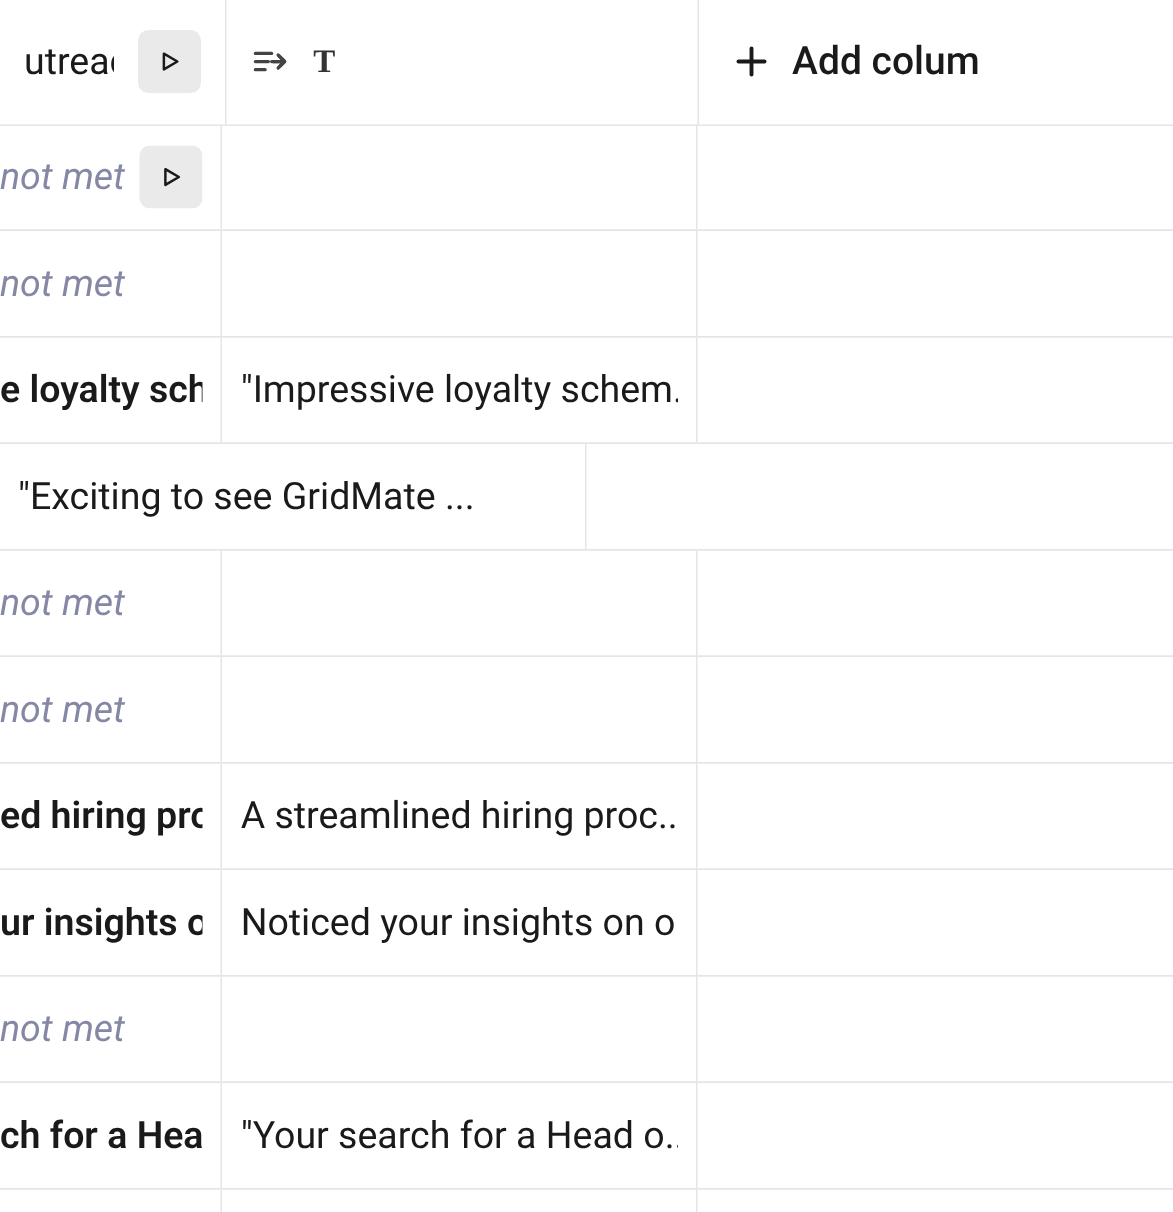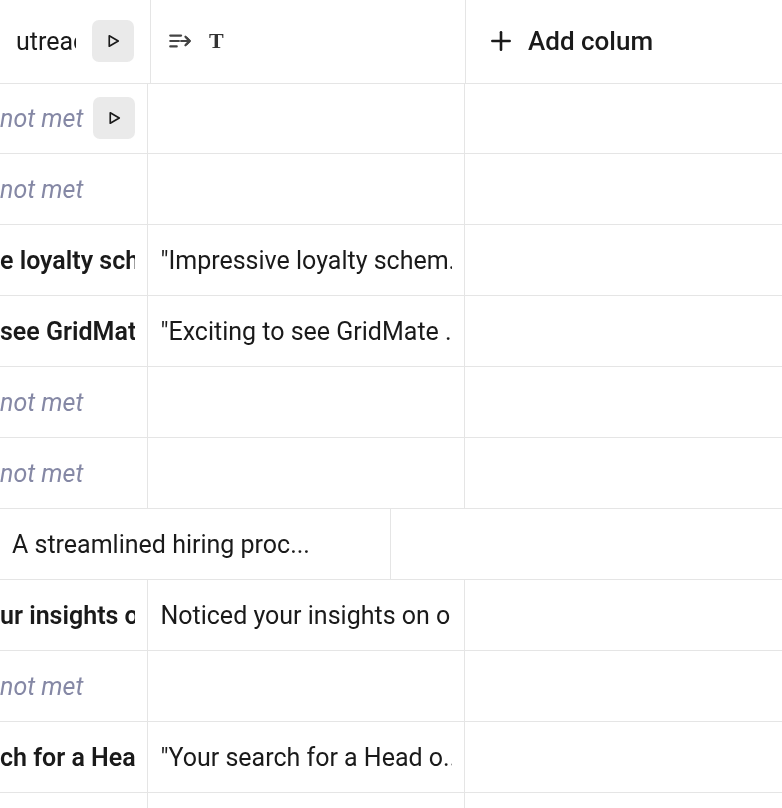--- a/index.html
+++ b/index.html
@@ -197,25 +197,20 @@
           <div class="cell-inner">
             <span class="col-a-content bold-snip">e loyalty sche</span>
           </div>
         </div>
         <div class="cell col-b">
           <span class="text-clip">"Impressive loyalty schem...</span>
         </div>
         <div class="cell col-c"></div>
       </div>
       <div class="row">
-        <div class="cell col-a">
-          <div class="cell-inner">
-            <span class="col-a-content bold-snip"> see GridMat</span>
-          </div>
-        </div>
         <div class="cell col-b">
           <span class="text-clip">"Exciting to see GridMate ...</span>
         </div>
         <div class="cell col-c"></div>
       </div>
       <div class="row">
         <div class="cell col-a">
           <div class="cell-inner">
             <span class="col-a-content not-met">not met</span>
           </div>
@@ -226,20 +221,25 @@
       <div class="row">
         <div class="cell col-a">
           <div class="cell-inner">
             <span class="col-a-content not-met">not met</span>
           </div>
         </div>
         <div class="cell col-b"></div>
         <div class="cell col-c"></div>
       </div>
       <div class="row">
+        <div class="cell col-a">
+          <div class="cell-inner">
+            <span class="col-a-content bold-snip">ed hiring pro</span>
+          </div>
+        </div>
         <div class="cell col-b">
           <span class="text-clip">A streamlined hiring proc...</span>
         </div>
         <div class="cell col-c"></div>
       </div>
       <div class="row">
         <div class="cell col-a">
           <div class="cell-inner">
             <span class="col-a-content bold-snip">ur insights on</span>
           </div>

